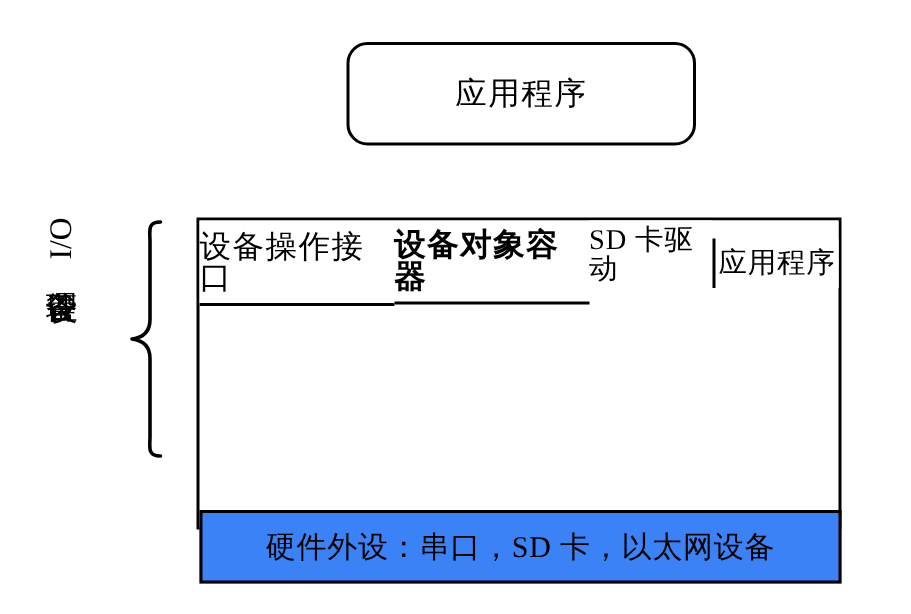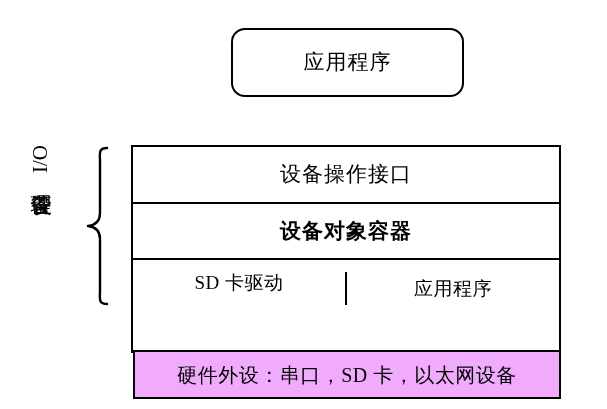--- a/index.html
+++ b/index.html
@@ -90,21 +90,21 @@
   .stack {
     position: absolute;
     left: 131px;
     top: 145px;
     width: 430px;
     height: 208px;
     box-sizing: border-box;
     border: 2.2px solid #000000;
     background: #ffffff;
     display: flex;
-    flex-direction: column;
+    flex-direction: row;
   }
   .stack-row {
     box-sizing: border-box;
     display: flex;
     align-items: center;
     justify-content: center;
     background: #ffffff;
   }
   .stack-row.r1 { height: 57px; border-bottom: 2.2px solid #000000; }
   .stack-row.r2 { height: 56px; border-bottom: 2.2px solid #000000; font-weight: bold; }
@@ -135,26 +135,26 @@
   .driver-cell .label {
     font-size: 19px;
     letter-spacing: 0.5px;
     line-height: 1;
   }
 
   
   .hw-box {
     position: absolute;
     left: 133px;
-    top: 350px;
+    top: 340px;
     width: 428px;
     height: 49px;
     box-sizing: border-box;
     border: 2.2px solid #000000;
-    background: #f0abfc;
+    background: #3b82f6;
     display: flex;
     align-items: center;
     justify-content: center;
   }
   .hw-box .label {
     font-size: 20px;
     letter-spacing: 0.5px;
     line-height: 1;
   }
 </style>

